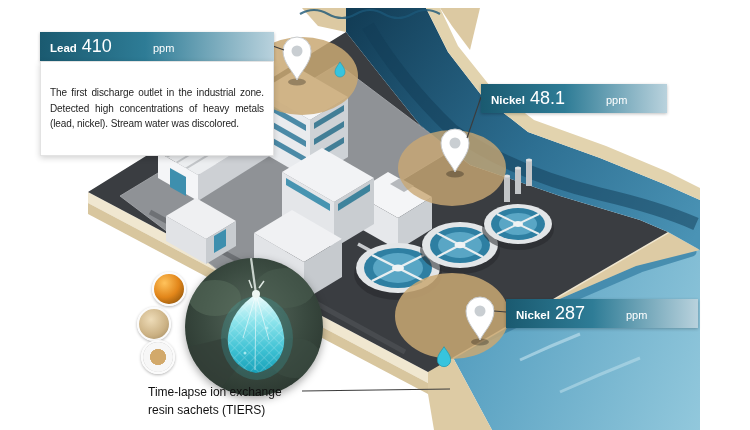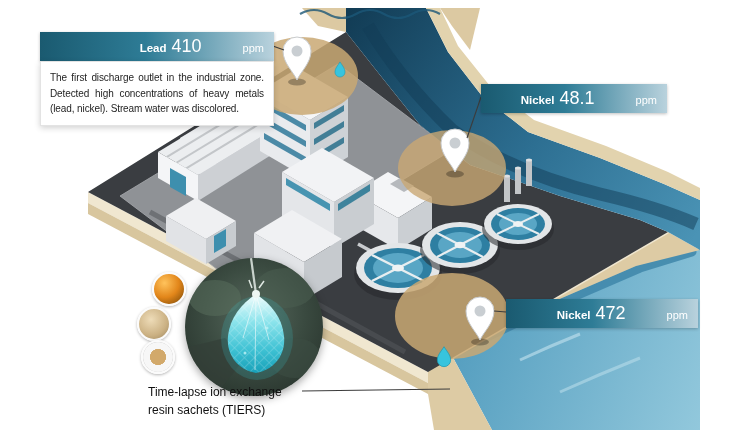--- a/index.html
+++ b/index.html
@@ -2,26 +2,26 @@
 <html><head>
 <meta charset="utf-8">
 <style>
   html,body{margin:0;padding:0;background:#ffffff;}
   .stage{position:relative;width:750px;height:430px;background:#ffffff;font-family:"Liberation Sans",sans-serif;overflow:hidden;}
   .scene{position:absolute;left:0;top:0;}
 
   .callout{position:absolute;z-index:20;}
   .callout-header{display:flex;align-items:baseline;gap:5px;color:#fff;padding:4px 10px;
     background:linear-gradient(90deg,#1a5a70 0%,#2e7c96 45%,#b9d2dd 100%);
-    box-shadow:0 1px 3px rgba(0,0,0,.25);justify-content:flex-end;}
+    box-shadow:0 1px 3px rgba(0,0,0,.25);}
   .metal{font-weight:bold;font-size:11.5px;}
   .value{font-size:18px;font-weight:500;}
   .unit{font-size:11px;margin-left:36px;}
   .callout-body{background:#fff;border:1px solid #e3e3e3;box-shadow:0 2px 6px rgba(0,0,0,.18);
-    padding:8px 9px;font-size:10px;line-height:1.55;color:#1e1e1e;letter-spacing:-0.1px;}
+    padding:23px 9px;font-size:10px;line-height:1.55;color:#1e1e1e;letter-spacing:-0.1px;}
   .c1{left:40px;top:32px;width:234px;}
   .c1 .callout-body{text-align:justify;}
   .c2{left:481px;top:84px;width:186px;}
   .c3{left:506px;top:299px;width:192px;}
 
   .photo{position:absolute;left:185px;top:258px;width:138px;height:138px;border-radius:50%;overflow:hidden;
     background:radial-gradient(circle at 50% 42%,#57695d 0%,#3a4a40 48%,#212b25 100%);
     box-shadow:0 3px 8px rgba(0,0,0,.35);z-index:15;}
   .chip{position:absolute;width:30px;height:30px;border-radius:50%;border:2px solid #fbfbfb;
     box-shadow:0 1px 3px rgba(0,0,0,.3);z-index:15;}
@@ -264,20 +264,20 @@
     <div class="callout-header">
       <span class="metal">Nickel</span>
       <span class="value">48.1</span>
       <span class="unit">ppm</span>
     </div>
   </div>
 
   <div class="callout c3">
     <div class="callout-header">
       <span class="metal">Nickel</span>
-      <span class="value">472</span>
+      <span class="value">287</span>
       <span class="unit">ppm</span>
     </div>
   </div>
 
   <div class="caption">Time-lapse ion exchange resin sachets (TIERS)</div>
 
 </div>
 
 </body></html>

